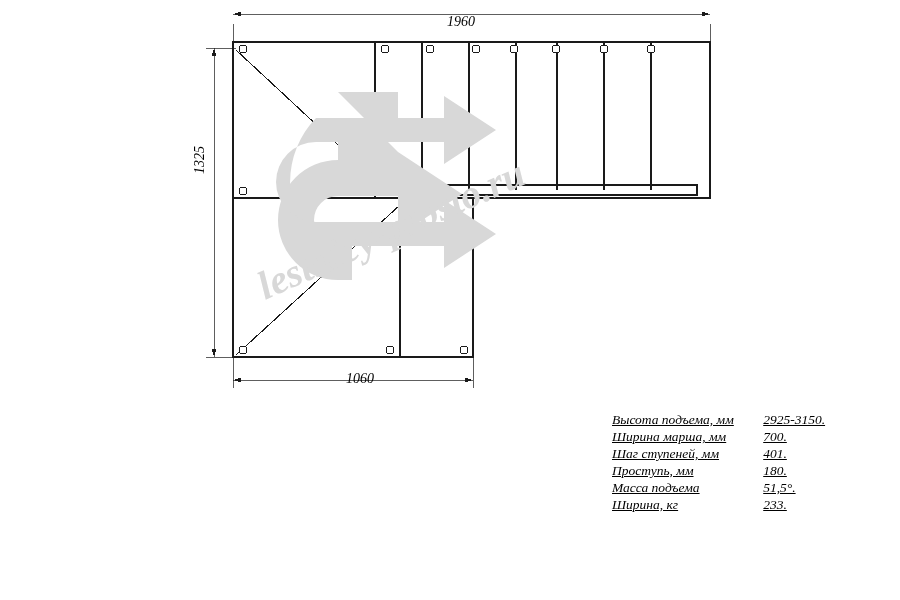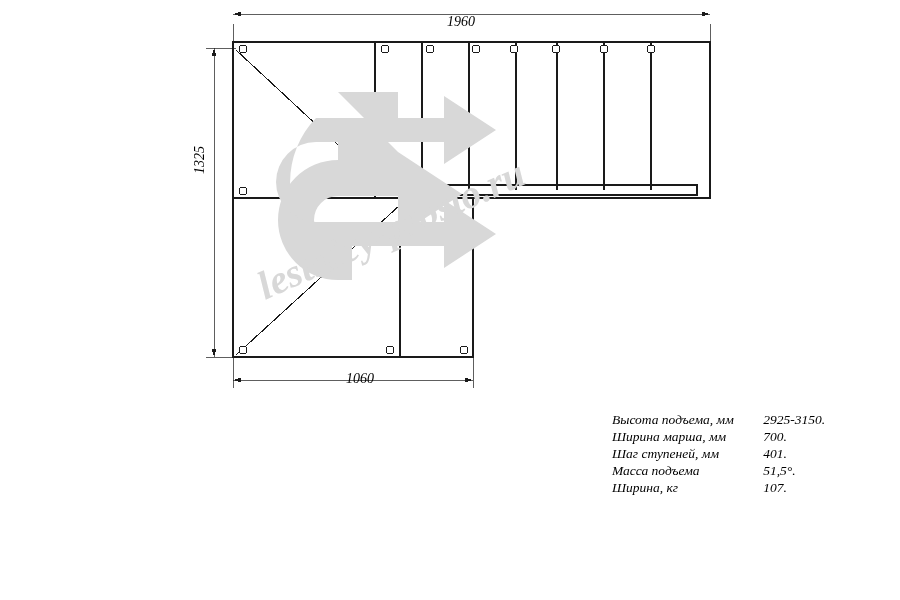--- a/index.html
+++ b/index.html
@@ -45,20 +45,21 @@
   }
   #spec-table {
     position: absolute;
     left: 612px;
     top: 412px;
     width: 228px;
   }
   #spec-table table {
     border-collapse: collapse;
     width: 100%;
+    text-decoration: underline;
   }
   #spec-table td {
     font-family: "Liberation Serif", serif;
     font-style: italic;
     font-size: 13.5px;
     color: #000;
     padding: 0 0 2px 0;
     line-height: 15px;
     white-space: nowrap;
   }
@@ -174,24 +175,28 @@
         </tr>
         <tr>
           <td class="spec-name">Ширина марша, мм</td>
           <td class="spec-value">700.</td>
         </tr>
         <tr>
           <td class="spec-name">Шаг ступеней, мм</td>
           <td class="spec-value">401.</td>
         </tr>
         <tr>
+          <td class="spec-name">Проступь, мм</td>
+          <td class="spec-value">180.</td>
+        </tr>
+        <tr>
           <td class="spec-name">Масса подъема</td>
           <td class="spec-value">51,5°.</td>
         </tr>
         <tr>
           <td class="spec-name">Ширина, кг</td>
-          <td class="spec-value">107.</td>
+          <td class="spec-value">233.</td>
         </tr>
       </tbody>
     </table>
   </div>
 
 </div>
 
 </body></html>

